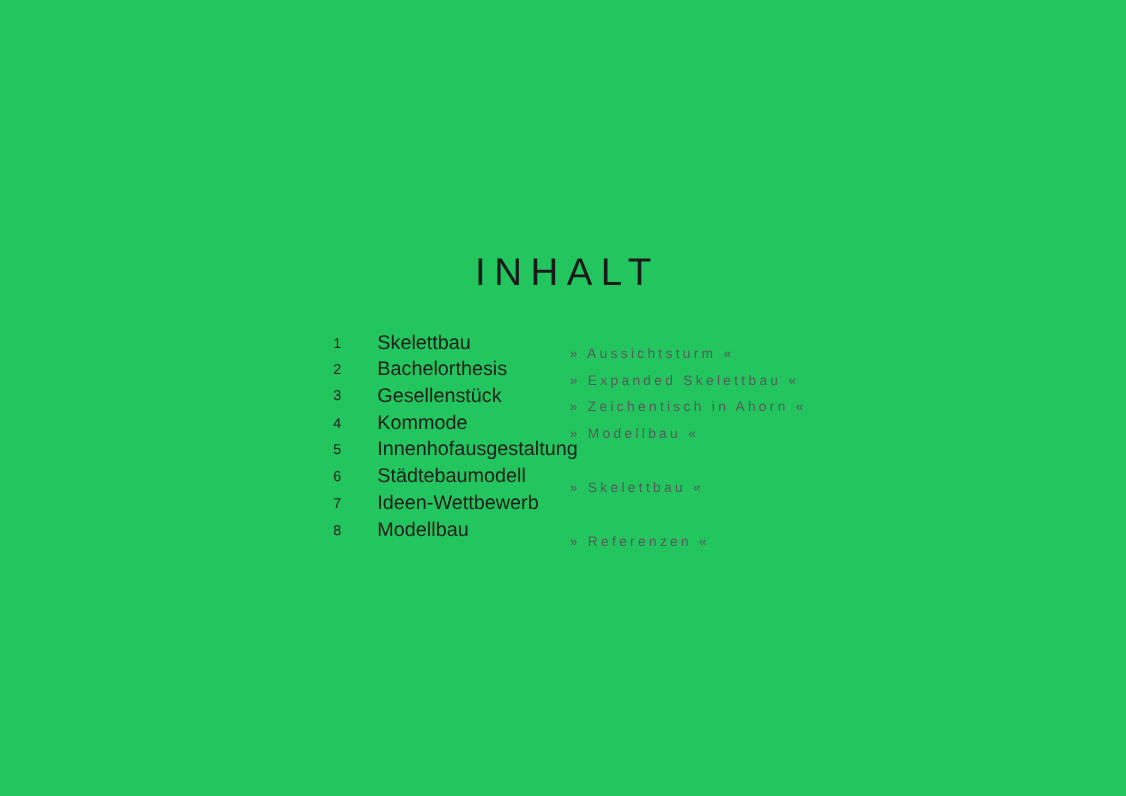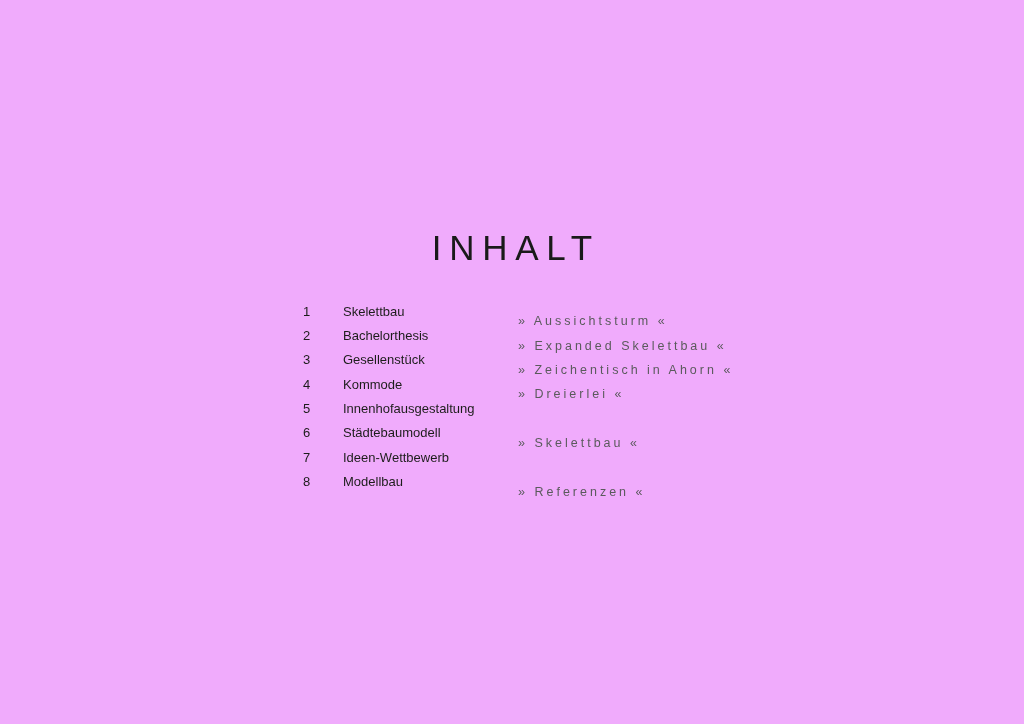--- a/index.html
+++ b/index.html
@@ -4,21 +4,21 @@
 <style>
   html, body {
     margin: 0;
     padding: 0;
     background: #ffffff;
   }
   .page {
     position: relative;
     width: 1024px;
     height: 724px;
-    background: #f0abfc;
+    background: #22c55e;
     overflow: hidden;
     font-family: "Liberation Sans", sans-serif;
   }
   .title {
     position: absolute;
     top: 228px;
     left: 0;
     width: 100%;
     margin: 0;
     text-align: center;
@@ -41,21 +41,21 @@
   }
   .num {
     width: 40px;
     flex: 0 0 40px;
     font-size: 13px;
     color: #1d1d1b;
   }
   .name {
     width: 175px;
     flex: 0 0 175px;
-    font-size: 13px;
+    font-size: 18px;
     color: #1d1d1b;
   }
   .proj {
     flex: 1 1 auto;
     font-size: 12.5px;
     letter-spacing: 3px;
     white-space: nowrap;
     color: #5a5a5c;
     margin-top: 20px;
   }
@@ -81,21 +81,21 @@
 
   <div class="row">
     <span class="num">3</span>
     <span class="name">Gesellenstück</span>
     <span class="proj">» Zeichentisch in Ahorn «</span>
   </div>
 
   <div class="row">
     <span class="num">4</span>
     <span class="name">Kommode</span>
-    <span class="proj">» Dreierlei «</span>
+    <span class="proj">» Modellbau «</span>
   </div>
 
   <div class="row">
     <span class="num">5</span>
     <span class="name">Innenhofausgestaltung</span>
   </div>
 
   <div class="row">
     <span class="num">6</span>
     <span class="name">Städtebaumodell</span>

